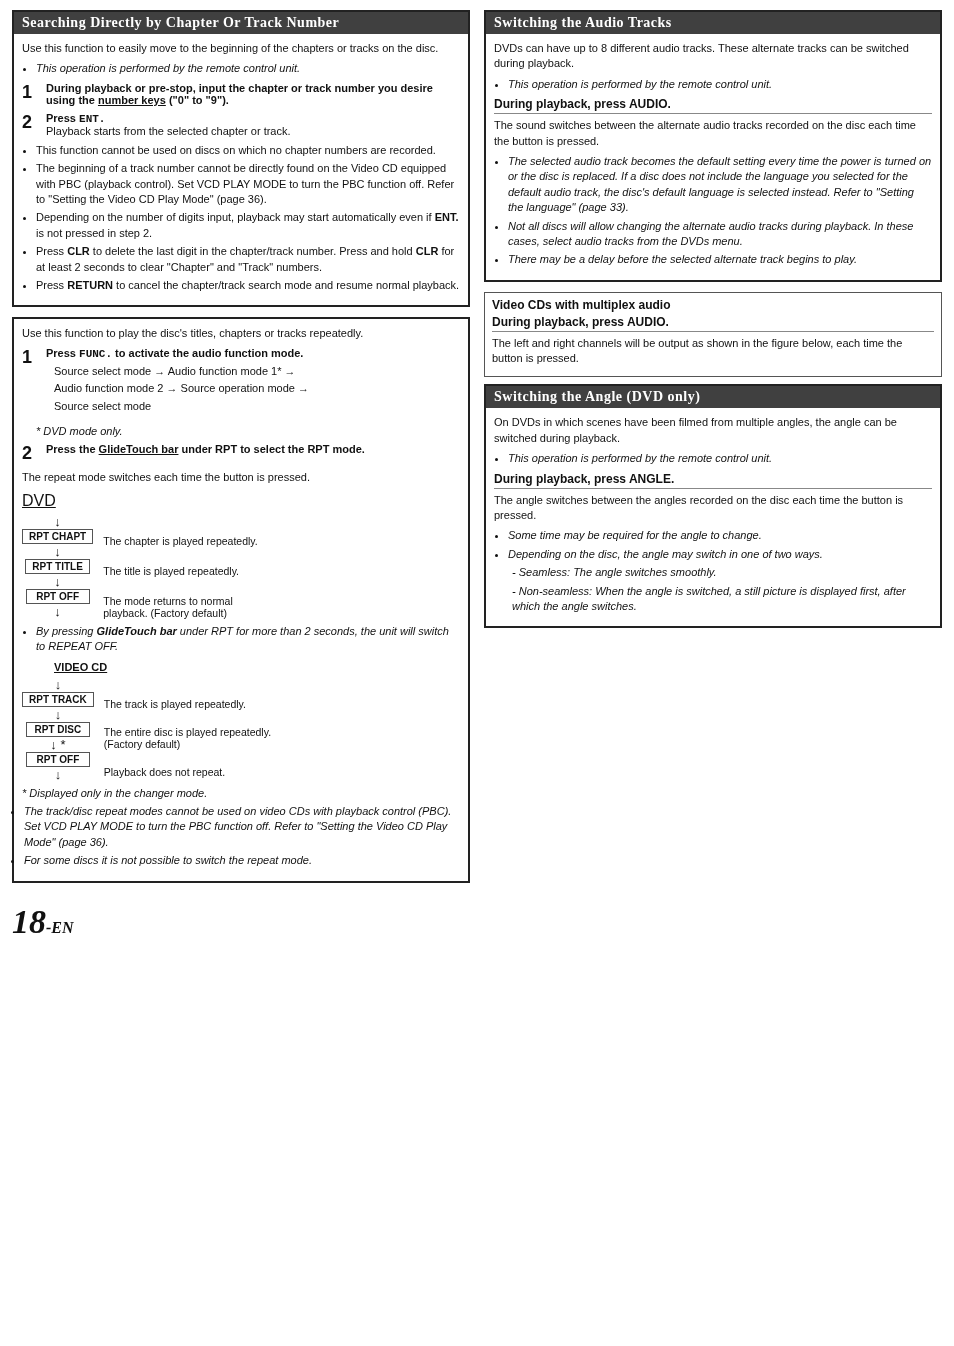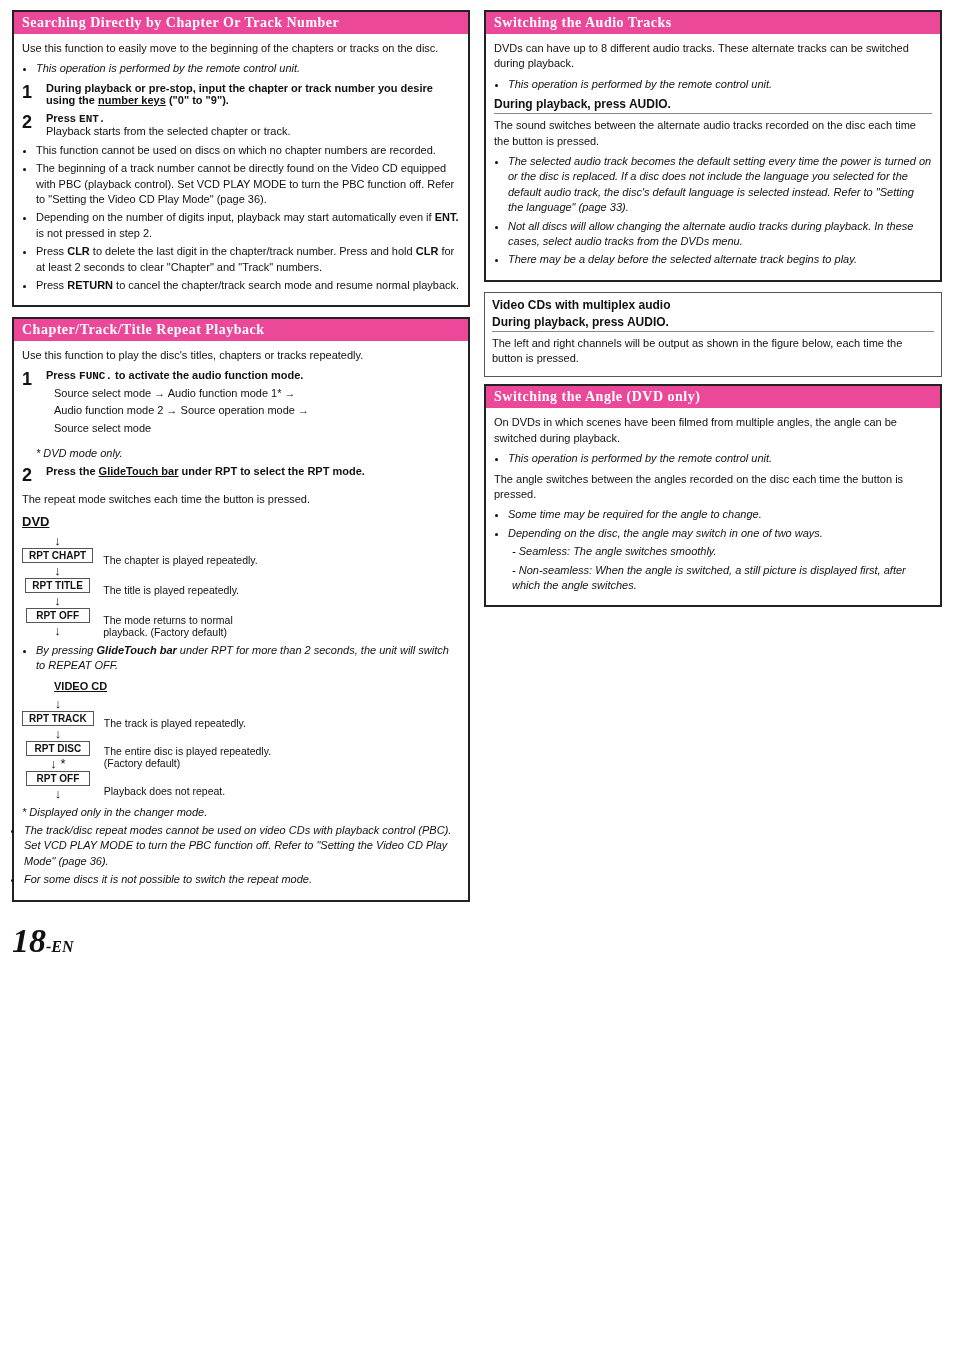--- a/index.html
+++ b/index.html
@@ -23,21 +23,21 @@
     }
     .col-right {
       flex: 1 1 0;
       min-width: 0;
     }
     .section-box {
       border: 2px solid #222;
       margin-bottom: 10px;
     }
     .section-title {
-      background: #ec4899;
+      background: #404040;
       color: #fff;
       font-size: 14px;
       font-weight: bold;
       font-family: 'Times New Roman', Times, serif;
       padding: 3px 8px;
       letter-spacing: 0.5px;
     }
     .section-body {
       padding: 7px 8px;
     }
@@ -159,21 +159,20 @@
           <li>This function cannot be used on discs on which no chapter numbers are recorded.</li>
           <li>The beginning of a track number cannot be directly found on the Video CD equipped with PBC (playback control). Set VCD PLAY MODE to turn the PBC function off. Refer to "Setting the Video CD Play Mode" (page 36).</li>
           <li>Depending on the number of digits input, playback may start automatically even if <b>ENT.</b> is not pressed in step 2.</li>
           <li>Press <b>CLR</b> to delete the last digit in the chapter/track number. Press and hold <b>CLR</b> for at least 2 seconds to clear "Chapter" and "Track" numbers.</li>
           <li>Press <b>RETURN</b> to cancel the chapter/track search mode and resume normal playback.</li>
         </ul>
       </div>
     </div>
 
     <div class="section-box">
-      <div class="section-title">Chapter/Track/Title Repeat Playback</div>
       <div class="section-body">
         <p>Use this function to play the disc's titles, chapters or tracks repeatedly.</p>
 
         <div class="step">
           <div class="step-num">1</div>
           <div class="step-content">
             <b>Press <span class="bold-key">FUNC.</span> to activate the audio function mode.</b>
             <div class="flow-text">
               Source select mode → Audio function mode 1* →<br>
               Audio function mode 2 → Source operation mode →<br>
@@ -186,21 +185,21 @@
         <div class="step">
           <div class="step-num">2</div>
           <div class="step-content">
             <b>Press the <span class="bold-underline">GlideTouch bar</span> under RPT to select the RPT mode.</b>
           </div>
         </div>
 
         <p>The repeat mode switches each time the button is pressed.</p>
 
         <div style="margin: 6px 0 4px 0;">
-          <div style="font-weight:bold; font-size:13px; text-decoration:underline;">DVD</div>
+          <div style="font-weight:normal; font-size:16px; text-decoration:underline;">DVD</div>
           <div class="diagram">
             <div class="diagram-boxes">
               <div class="arrow-down">↓</div>
               <div class="small-box">RPT CHAPT</div>
               <div class="arrow-down">↓</div>
               <div class="small-box">RPT TITLE</div>
               <div class="arrow-down">↓</div>
               <div class="small-box">RPT OFF</div>
               <div class="arrow-down">↓</div>
             </div>
@@ -269,20 +268,21 @@
       <p>The left and right channels will be output as shown in the figure below, each time the button is pressed.</p>
     </div>
 
     <div class="section-box">
       <div class="section-title">Switching the Angle (DVD only)</div>
       <div class="section-body">
         <p>On DVDs in which scenes have been filmed from multiple angles, the angle can be switched during playback.</p>
         <ul>
           <li class="italic-li"><em>This operation is performed by the remote control unit.</em></li>
         </ul>
+        <div class="subsection-title">During playback, press <b>ANGLE.</b></div>
         <p>The angle switches between the angles recorded on the disc each time the button is pressed.</p>
         <ul>
           <li class="italic-li"><em>Some time may be required for the angle to change.</em></li>
           <li class="italic-li"><em>Depending on the disc, the angle may switch in one of two ways.</em></li>
           <li style="list-style:none; margin-left:4px; font-style:italic;">- Seamless: The angle switches smoothly.</li>
           <li style="list-style:none; margin-left:4px; font-style:italic;">- Non-seamless: When the angle is switched, a still picture is displayed first, after which the angle switches.</li>
         </ul>
       </div>
     </div>
 

